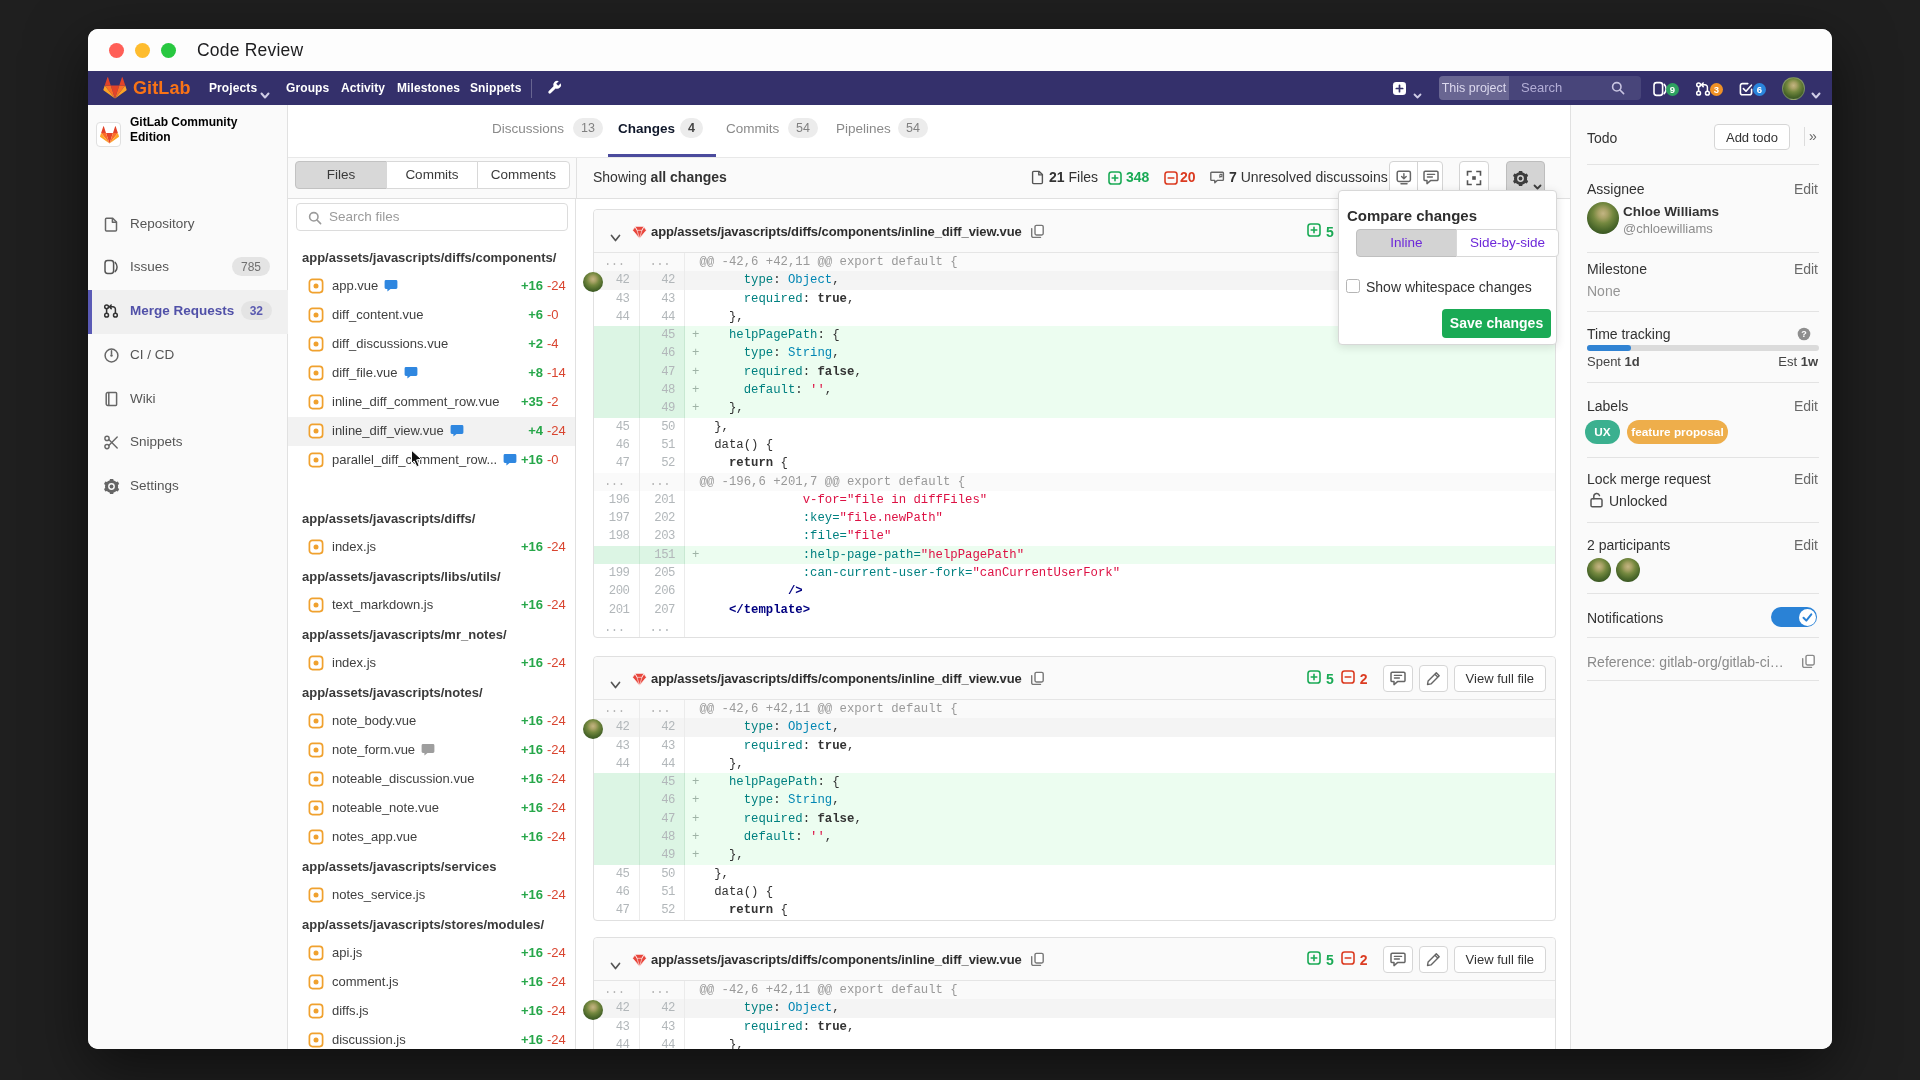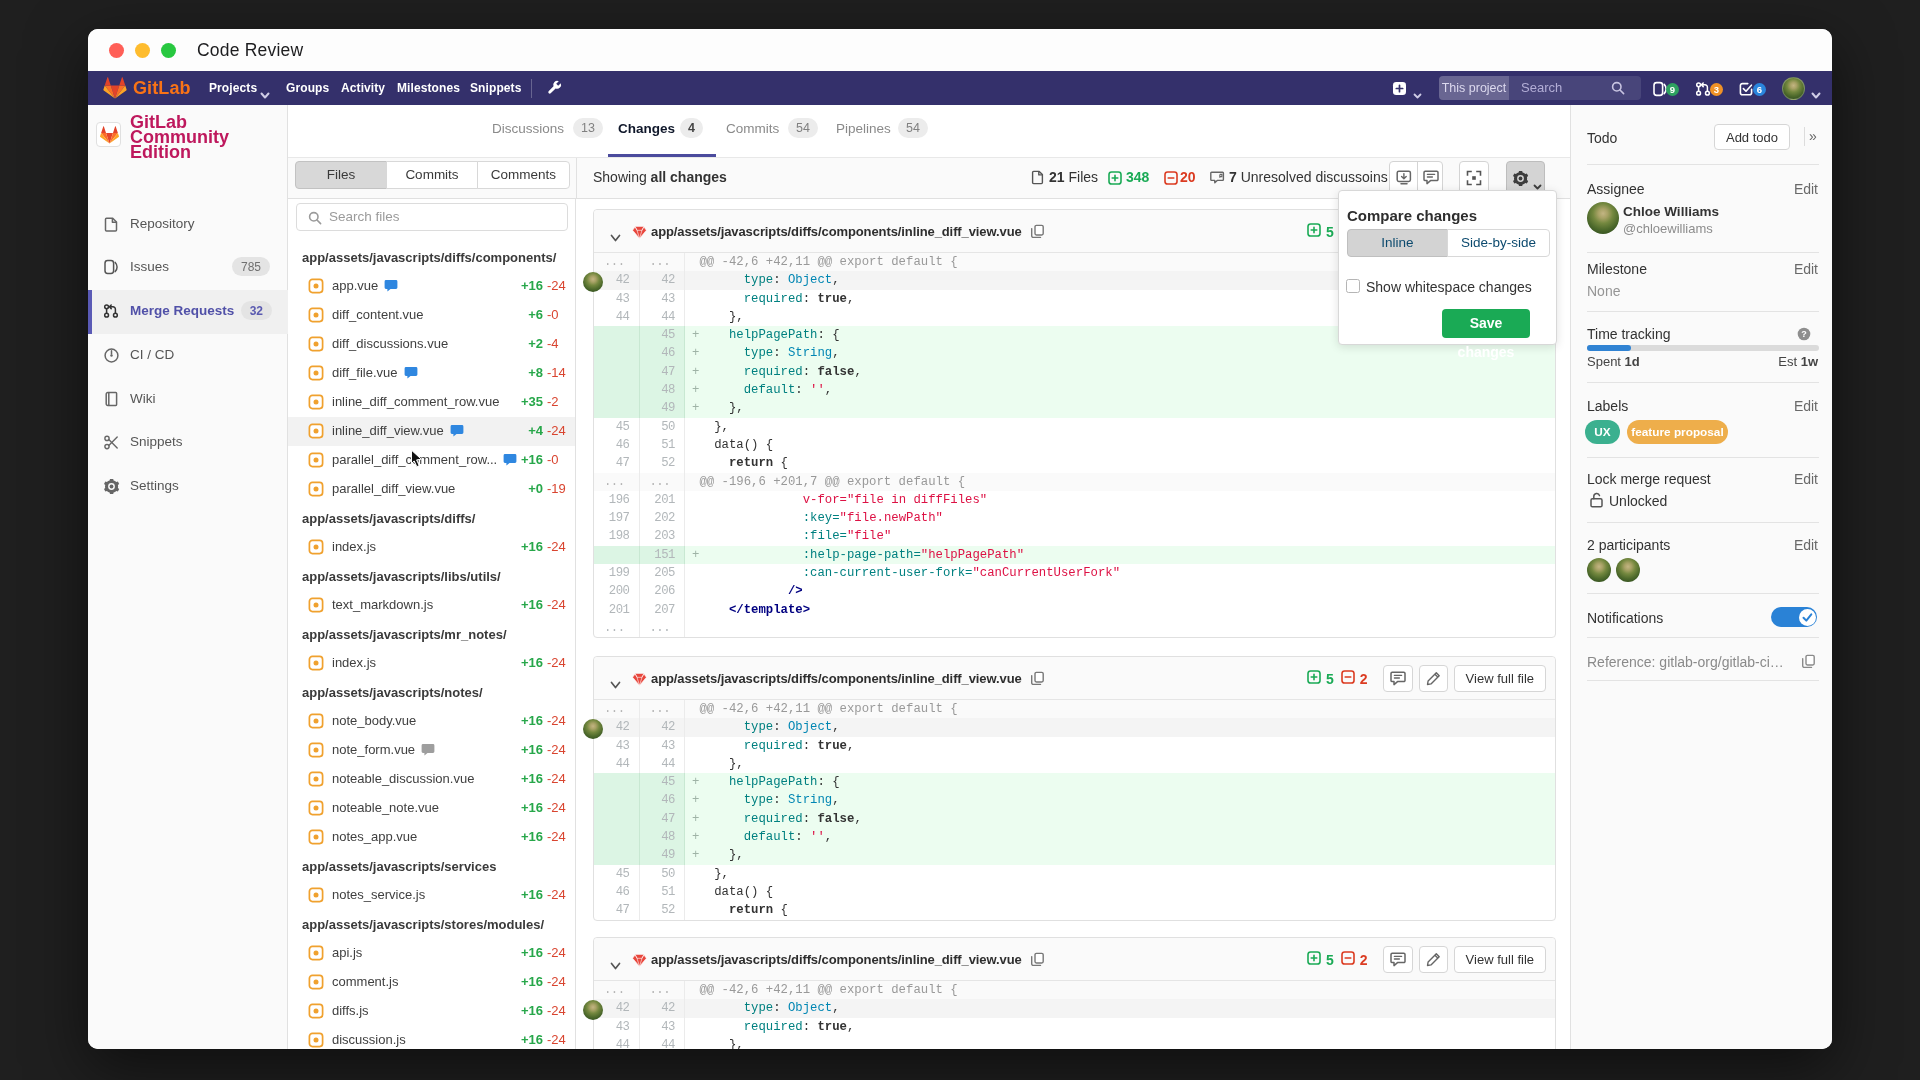--- a/index.html
+++ b/index.html
@@ -15,21 +15,21 @@
 #navbar { position:absolute; left:0; top:42px; width:100%; height:34px; background:#34306b; }
 .nitem { position:absolute; top:0; height:34px; line-height:34px; color:#fff; font-size:12px; font-weight:bold; letter-spacing:.1px; }
 #gitlab-word { position:absolute; left:45px; top:7px; color:#f97316; font-size:18px; font-weight:bold; letter-spacing:.1px; }
 #searchbox { position:absolute; left:1351px; top:5px; width:202px; height:24px; background:rgba(255,255,255,.10); border-radius:4px; }
 #searchchip { position:absolute; left:0; top:0; width:70px; height:24px; background:rgba(255,255,255,.18); border-radius:4px 0 0 4px; color:#dcd9ee; font-size:12.5px; text-align:center; line-height:24px; }
 .nbadge { position:absolute; top:12px; width:13px; height:13px; border-radius:50%; color:#fff; font-size:9.5px; font-weight:bold; text-align:center; line-height:13px; }
 
 
 #lsb { position:absolute; left:0; top:76px; width:200px; height:944px; background:#fafafa; border-right:1px solid #e1e1e1; }
 #projbox { position:absolute; left:8px; top:17px; width:25px; height:25px; background:#fff; border:1px solid #e0e0e0; border-radius:4px; }
-#projname { position:absolute; left:42px; top:10px; width:130px; font-size:18px; font-weight:bold; color:#be185d; line-height:15px; }
+#projname { position:absolute; left:42px; top:10px; width:130px; font-size:12px; font-weight:bold; color:#000000; line-height:15px; }
 .snav { position:absolute; left:0; width:200px; height:44px; }
 .sico { position:absolute; left:15px; top:13px; }
 .slbl { position:absolute; left:42px; top:13px; font-size:13.5px; color:#555; }
 .sact { background:#f0f0f0; border-left:4px solid #5a5ab5; }
 .sact .sico { left:11px; }
 .sact .slbl { left:38px; color:#5151a8; font-weight:bold; }
 .sbadge { position:absolute; right:18px; top:11px; background:#e4e4e4; border-radius:10px; font-size:12px; color:#707070; padding:2.5px 9px; }
 .sbadge-mr { color:#5a5ab0; font-weight:bold; right:16px; }
 
 
@@ -82,22 +82,22 @@
 .crow.hunk .cnum { background:#fafafa; color:#b5b5b5; text-align:center; padding-right:4px; }
 .crow.hunk .ccode { background:#fafafa; }
 .hunktxt { color:#999; }
 .crow.gray .cnum { background:#f4f4f4; }
 .crow.gray .ccode { background:#f4f4f4; }
 .crow.dotsrow .cnum { text-align:center; padding-right:4px; }
 
 
 #pop { position:absolute; left:1250px; top:161px; width:219px; height:155px; background:#fff; border:1px solid #d8d8d8; border-radius:4px; box-shadow:0 2px 10px rgba(0,0,0,.12); z-index:30; }
 #pop .ptitle { position:absolute; left:8px; top:16px; font-size:15px; font-weight:bold; color:#2e2e2e; }
-.pseg { position:absolute; top:38px; height:28px; line-height:26px; text-align:center; font-size:13.5px; color:#0c4a6e; background:#fff; border:1px solid #d8d8d8; }
-#savebtn { position:absolute; left:103px; top:118px; width:88px; height:29px; background:#1aaa55; border-radius:4px; color:#fff; font-size:14px; font-weight:bold; text-align:center; line-height:29px; }
+.pseg { position:absolute; top:38px; height:28px; line-height:26px; text-align:center; font-size:13.5px; color:#6d28d9; background:#fff; border:1px solid #d8d8d8;margin-left:9px; }
+#savebtn { position:absolute; left:103px; top:118px; width:109px; height:29px; background:#1aaa55; border-radius:4px; color:#fff; font-size:14px; font-weight:bold; text-align:center; line-height:29px; }
 
 
 #rsb { position:absolute; left:1482px; top:76px; width:262px; height:944px; background:#fafafa; border-left:1px solid #e1e1e1; }
 .rdiv { position:absolute; left:16px; width:232px; border-top:1px solid #e3e3e3; }
 .rlbl { position:absolute; left:16px; font-size:14px; color:#323232; }
 .redit { position:absolute; right:14px; font-size:14px; color:#696969; }
 .rgray { position:absolute; left:16px; font-size:14px; color:#959595; }
 .pill { position:absolute; height:24px; border-radius:12px; color:#fff; font-size:11.8px; font-weight:bold; text-align:center; line-height:24px; }
 </style></head>
 <body>
@@ -384,29 +384,20 @@
 <div class="trow" style="top:246.5px">
         <span class="tico"><svg width="16" height="16" viewBox="0 0 16 16">
             <rect x="1.4" y="1.4" width="13.2" height="13.2" rx="3" fill="#fff" stroke="#f0a12e" stroke-width="1.7"></rect>
             <circle cx="8" cy="8" r="2.5" fill="#f0a12e"></circle>
           </svg></span>
         <span class="tname">parallel_diff_comment_row...<span class="tbub"><svg width="14" height="13" viewBox="0 0 14 13">
               <path d="M2 1h10a1.4 1.4 0 0 1 1.4 1.4v6.2A1.4 1.4 0 0 1 12 10H6.5L3.4 12.6V10H2A1.4 1.4 0 0 1 .6 8.6V2.4A1.4 1.4 0 0 1 2 1z" fill="#2f87e0"></path>
             </svg></span></span>
         <span class="tplus">+16</span>
         <span class="tminus">-0</span>
-      </div>
-<div class="trow" style="top:275.5px">
-        <span class="tico"><svg width="16" height="16" viewBox="0 0 16 16">
-            <rect x="1.4" y="1.4" width="13.2" height="13.2" rx="3" fill="#fff" stroke="#f0a12e" stroke-width="1.7"></rect>
-            <circle cx="8" cy="8" r="2.5" fill="#f0a12e"></circle>
-          </svg></span>
-        <span class="tname">parallel_diff_view.vue</span>
-        <span class="tplus">+0</span>
-        <span class="tminus">-19</span>
       </div>
 <div class="thdr" style="top:304.5px">app/assets/javascripts/diffs/</div>
 <div class="trow" style="top:333.5px">
         <span class="tico"><svg width="16" height="16" viewBox="0 0 16 16">
             <rect x="1.4" y="1.4" width="13.2" height="13.2" rx="3" fill="#fff" stroke="#f0a12e" stroke-width="1.7"></rect>
             <circle cx="8" cy="8" r="2.5" fill="#f0a12e"></circle>
           </svg></span>
         <span class="tname">index.js</span>
         <span class="tplus">+16</span>
         <span class="tminus">-24</span>

